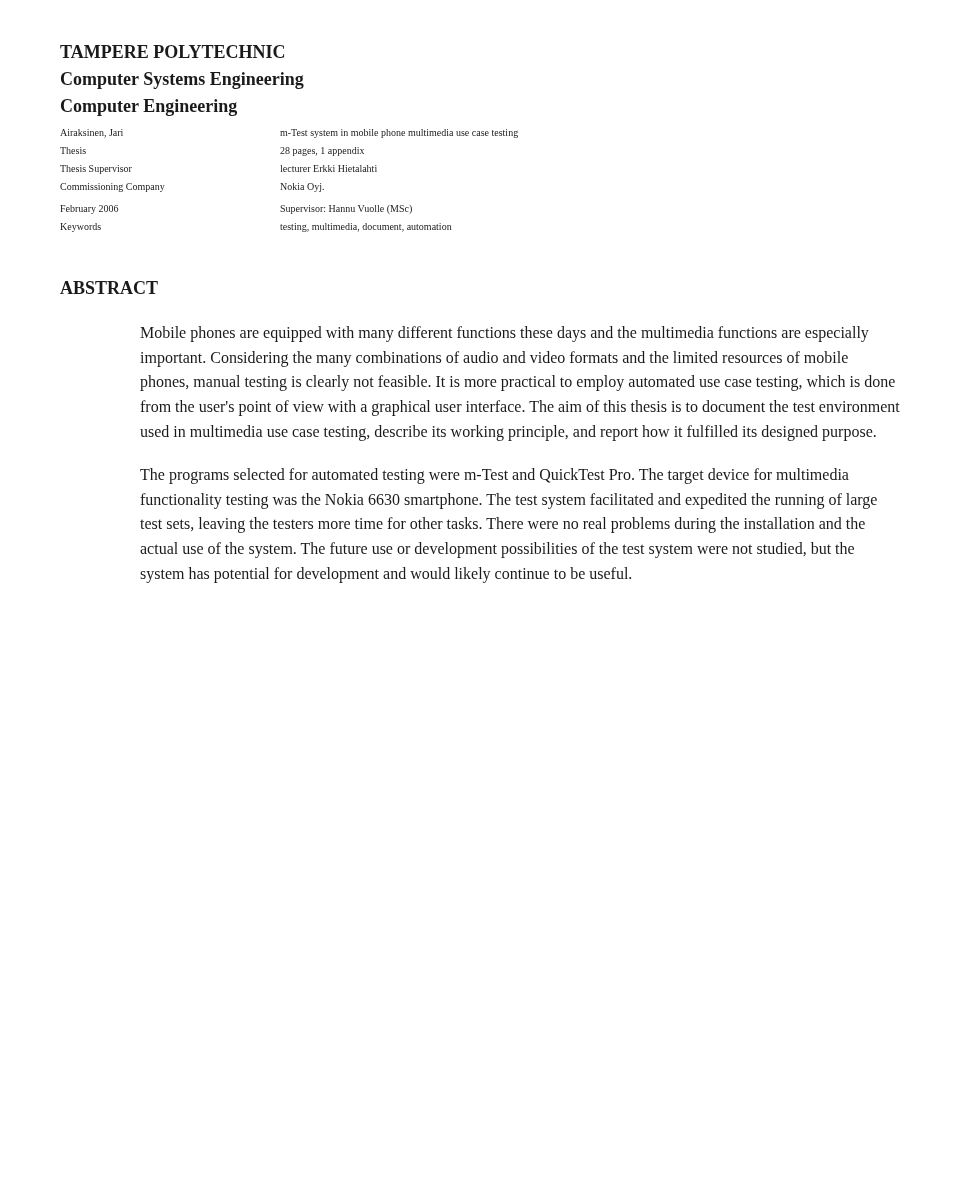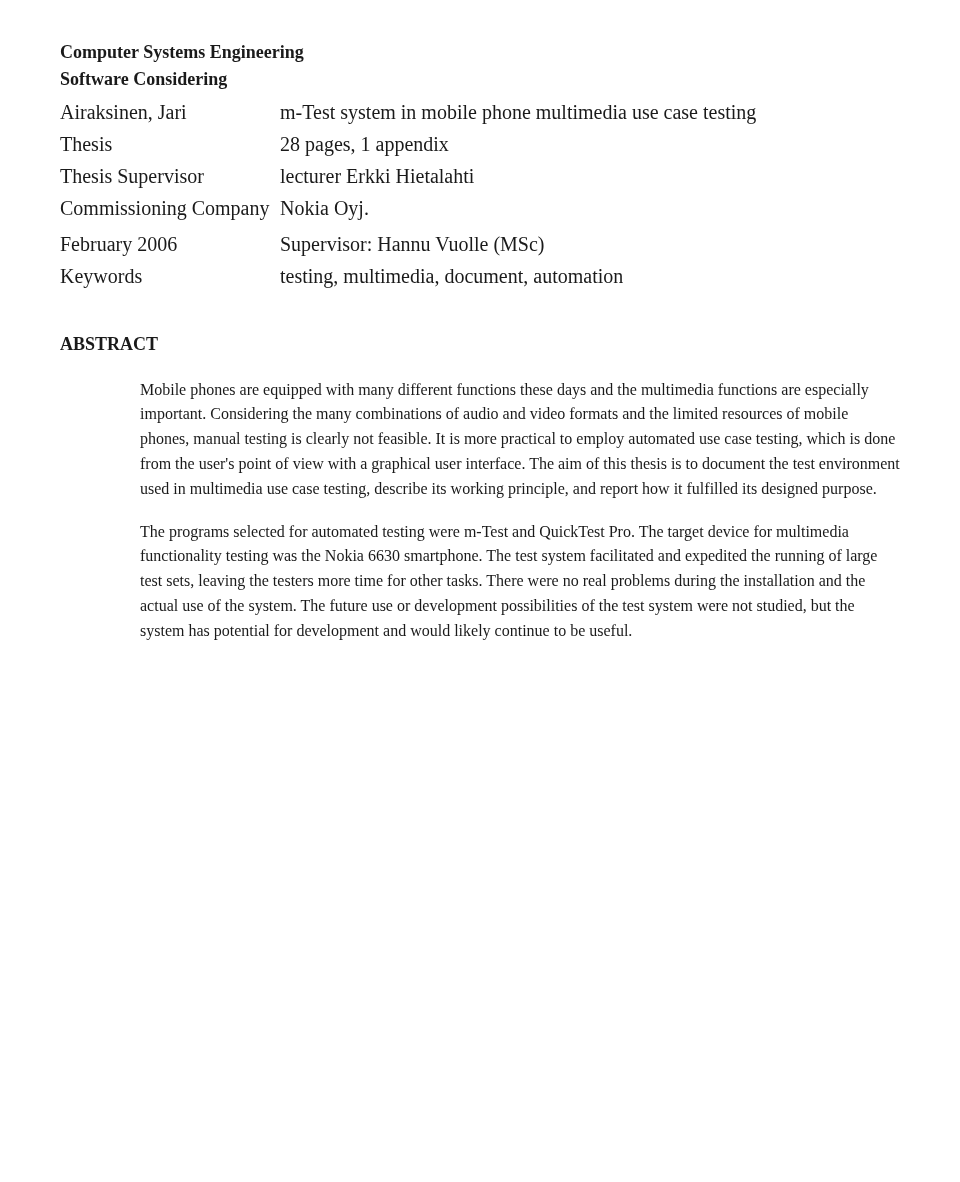--- a/index.html
+++ b/index.html
@@ -30,21 +30,21 @@
 
     .metadata-table {
       width: 100%;
       border-collapse: collapse;
       margin-top: 4px;
     }
 
     .metadata-table td {
       vertical-align: top;
       padding: 2px 0;
-      font-size: 20px;
+      font-size: 10px;
     }
 
     .metadata-table td.label {
       width: 220px;
       font-weight: normal;
     }
 
     .metadata-table td.value {
       font-weight: normal;
       margin-top: 28px;
@@ -78,22 +78,23 @@
     }
 
     .abstract-content p.last-paragraph {
       margin-bottom: 0;
     }
   </style>
 </head>
 <body>
 
 <div class="header-section">
+  <div class="institution-title">TAMPERE POLYTECHNIC</div>
   <div class="institution-title">Computer Systems Engineering</div>
-  <div class="institution-title">Software Considering</div>
+  <div class="institution-title">Computer Engineering</div>
 
   <table class="metadata-table">
     <tbody>
         <tr>
       <td class="label">Airaksinen, Jari</td>
       <td class="value">m-Test system in mobile phone multimedia use case testing</td>
     </tr>
     <tr>
       <td class="label">Thesis</td>
       <td class="value">28 pages, 1 appendix</td>

